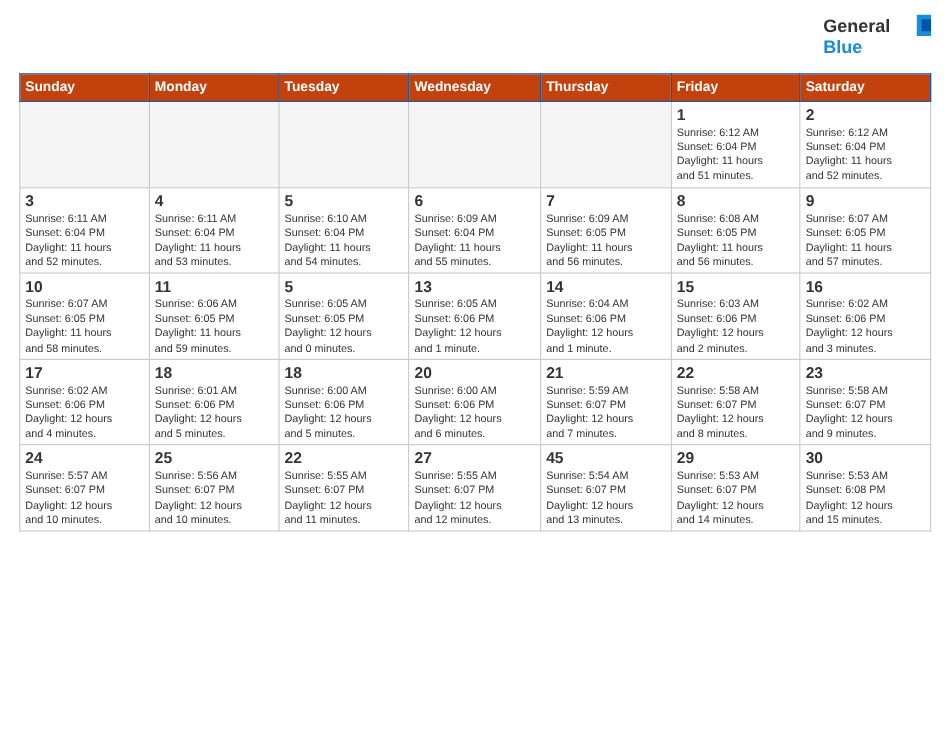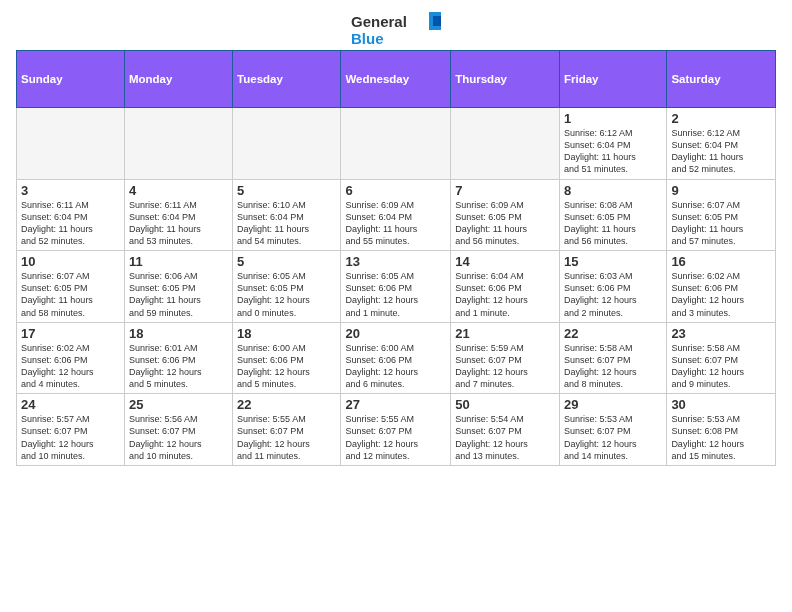--- a/index.html
+++ b/index.html
@@ -9,23 +9,23 @@
       width: 792px;
       height: 612px;
       overflow: hidden;
     }
     .page {
       width: 792px;
       padding: 12px 16px 8px 16px;
     }
     .header {
       display: flex;
-      justify-content: center;
+      justify-content: flex-end;
       align-items: flex-start;
-      margin-bottom: 0;
+      margin-bottom: 11px;
     }
     .logo {
       display: flex;
       align-items: center;
       gap: 4px;
     }
     .title-block {
       text-align: right;
     }
     .month-title {
@@ -38,25 +38,25 @@
       font-size: 13px;
       color: #444;
       margin-top: 2px;
     }
     .calendar {
       width: 100%;
       border-collapse: collapse;
       border: 1px solid #ccc;
     }
     .calendar th {
-      background-color: #8b5cf6;
+      background-color: #c2410c;
       color: #fff;
       font-size: 11.5px;
       font-weight: bold;
-      padding: 22px 4px;
+      padding: 5px 4px;
       text-align: left;
       border: 1px solid #1e5a9e;
     }
     .calendar td {
       vertical-align: top;
       border: 1px solid #ccc;
       padding: 3px 4px;
       width: 113px;
       min-height: 72px;
       font-size: 9.5px;
@@ -227,21 +227,21 @@
           </td>
           <td>
             <span class="day-number">22</span>
             <div class="day-info">Sunrise: 5:55 AM<br>Sunset: 6:07 PM<br>Daylight: 12 hours<br>and 11 minutes.</div>
           </td>
           <td>
             <span class="day-number">27</span>
             <div class="day-info">Sunrise: 5:55 AM<br>Sunset: 6:07 PM<br>Daylight: 12 hours<br>and 12 minutes.</div>
           </td>
           <td>
-            <span class="day-number">50</span>
+            <span class="day-number">45</span>
             <div class="day-info">Sunrise: 5:54 AM<br>Sunset: 6:07 PM<br>Daylight: 12 hours<br>and 13 minutes.</div>
           </td>
           <td>
             <span class="day-number">29</span>
             <div class="day-info">Sunrise: 5:53 AM<br>Sunset: 6:07 PM<br>Daylight: 12 hours<br>and 14 minutes.</div>
           </td>
           <td>
             <span class="day-number">30</span>
             <div class="day-info">Sunrise: 5:53 AM<br>Sunset: 6:08 PM<br>Daylight: 12 hours<br>and 15 minutes.</div>
           </td>

